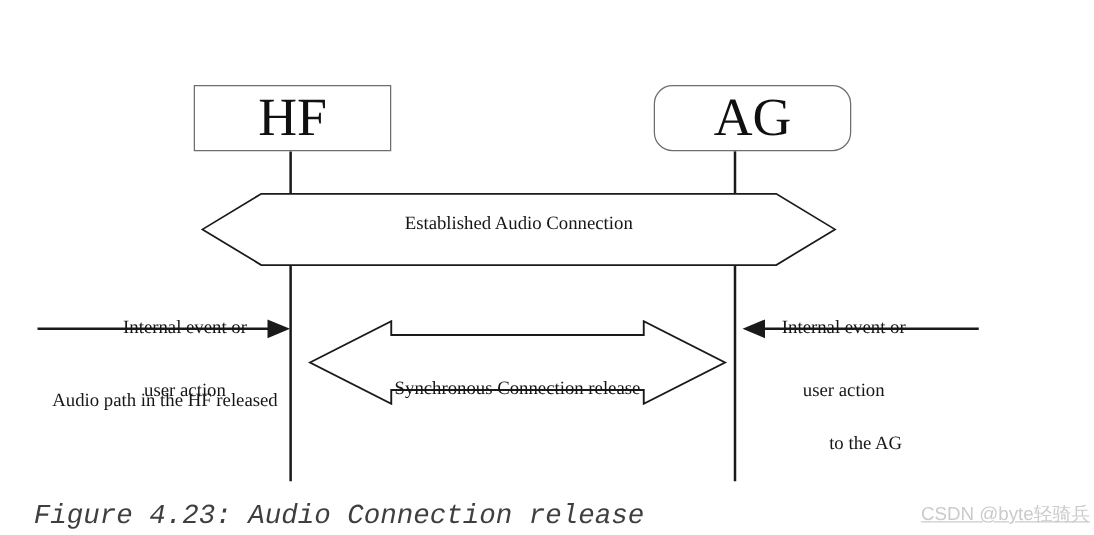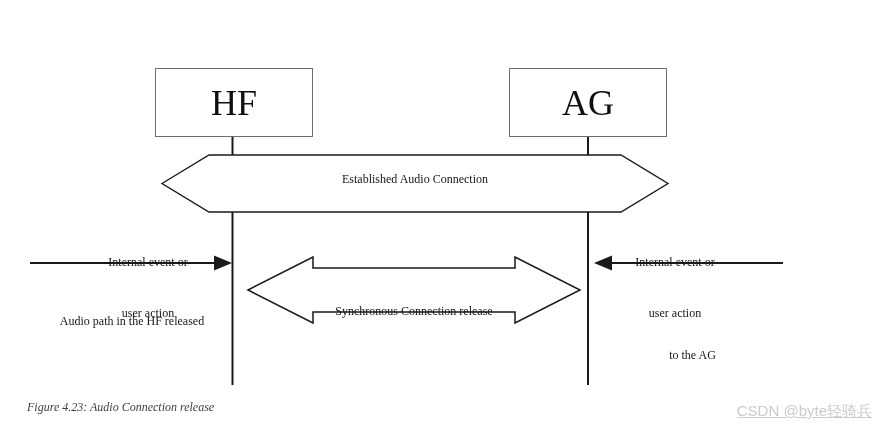--- a/index.html
+++ b/index.html
@@ -16,41 +16,41 @@
     position:relative;overflow:hidden;color:var(--line);
   }
   .stage{position:absolute;inset:0;}
   svg.layer{position:absolute;left:0;top:0;pointer-events:none;}
   .lifeline{stroke:var(--line);stroke-width:2;}
   .msgline{stroke:var(--line);stroke-width:2;}
   .arrowhead{fill:var(--line);stroke:none;}
   .hexagon{fill:#ffffff;stroke:var(--line);stroke-width:1.4;}
   .doublearrow{fill:#ffffff;stroke:var(--line);stroke-width:1.5;}
   .node-box{
-    position:absolute;top:68px;width:158px;height:69px;
+    position:absolute;top:68px;width:158px;height:53px;
     border:1px solid var(--box_border);background:#ffffff;
     display:flex;align-items:center;justify-content:center;
-    font-size:36px;color:#101010;box-sizing:border-box;
+    font-size:43px;color:#101010;box-sizing:border-box;
   }
   .node-box.hf{left:155px;}
-  .node-box.ag{left:509px;}
+  .node-box.ag{left:523px;border-radius:15px;}
   .lbl{
-    position:absolute;text-align:center;font-size:12px;
+    position:absolute;text-align:center;font-size:15px;
     line-height:17px;color:#161616;white-space:pre-wrap;
   }
   .lbl-established{left:165px;top:171px;width:500px;}
   .lbl-sync{left:264px;top:279px;width:300px;margin-top:24px;}
   .lbl-left-event{left:73px;top:220px;width:150px;}
   .lbl-right-event{left:600px;top:220px;width:150px;}
   .lbl-left-result{left:32px;top:313px;width:200px;}
   .lbl-right-result{left:590px;top:313px;width:205px;}
   .caption{
     position:absolute;left:27px;top:400px;
-    font-family:Liberation Serif, serif;
-    font-style:italic;font-size:12px;color:var(--caption);white-space:nowrap;
+    font-family:Liberation Mono, monospace;
+    font-style:italic;font-size:22px;color:var(--caption);white-space:nowrap;
   }
   .watermark{
     position:absolute;right:3px;top:402px;
     font-family:"Liberation Sans","DejaVu Sans",sans-serif;
     font-size:15px;color:var(--watermark);white-space:nowrap;text-decoration:underline;
   }
 </style>
 </head>
 <body>
 

